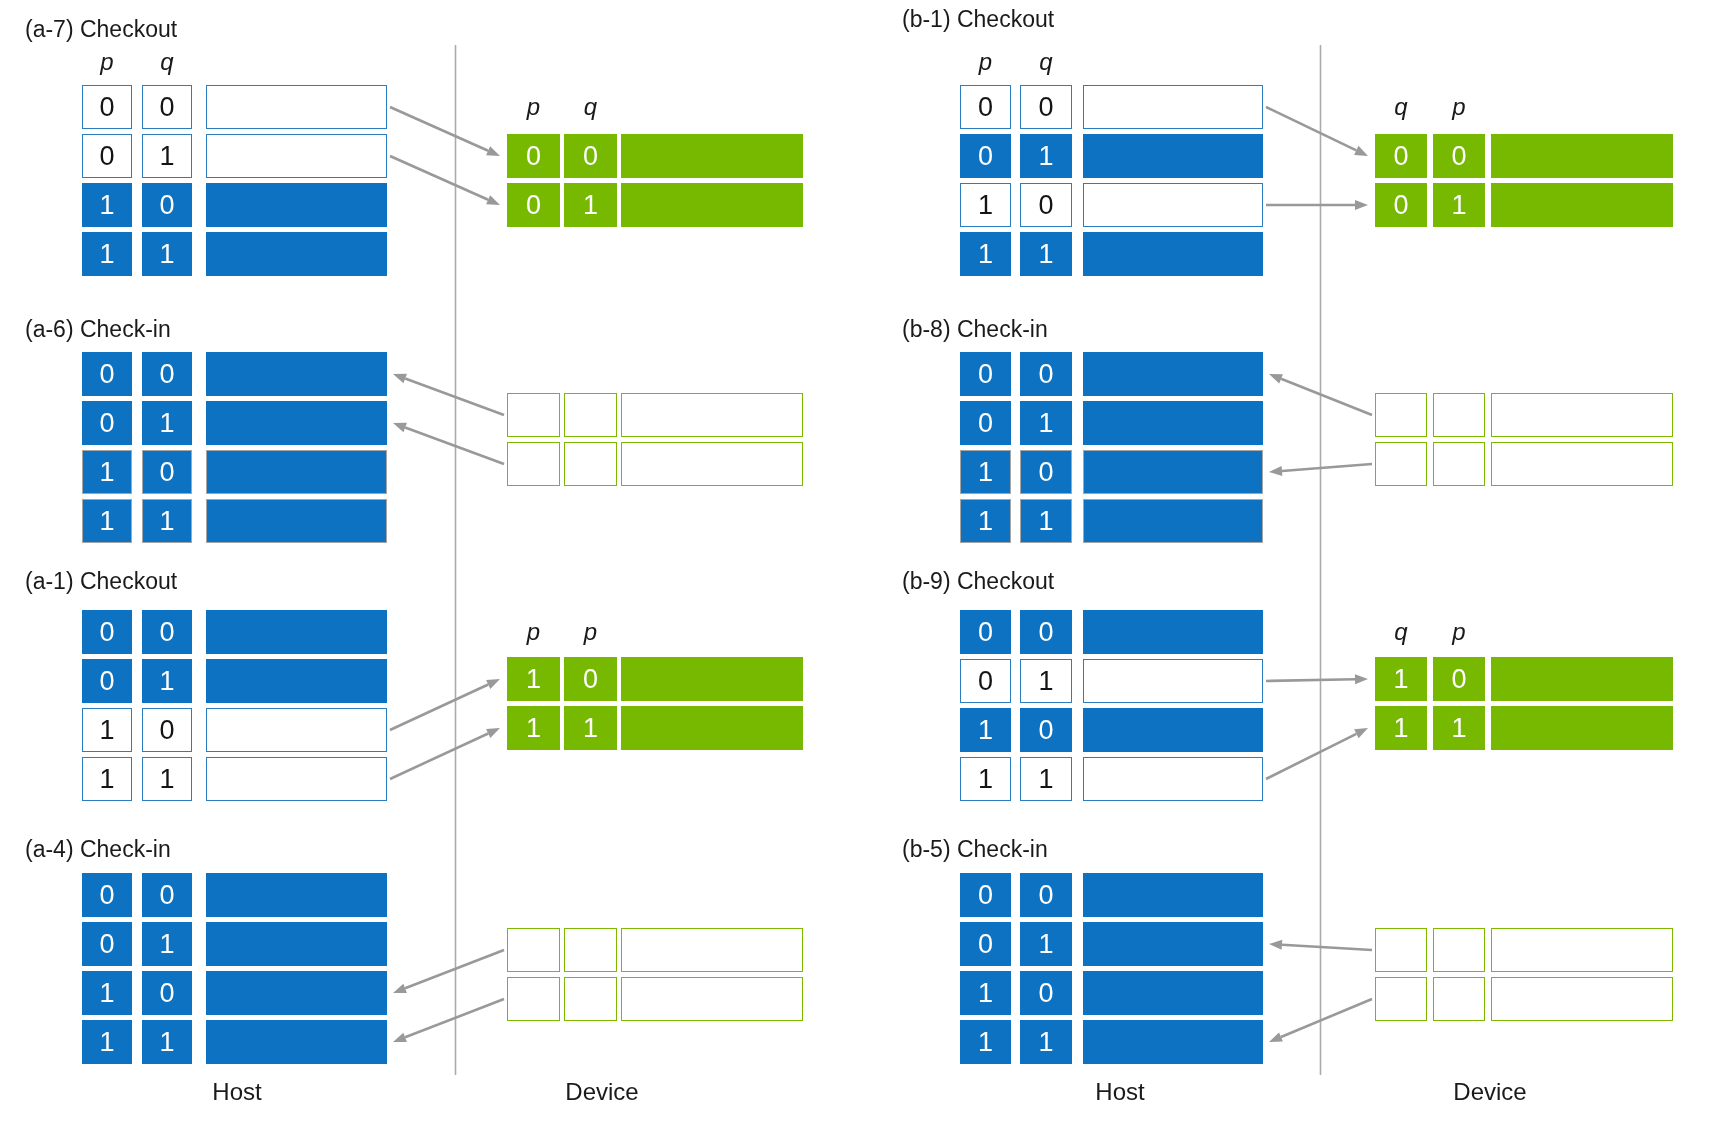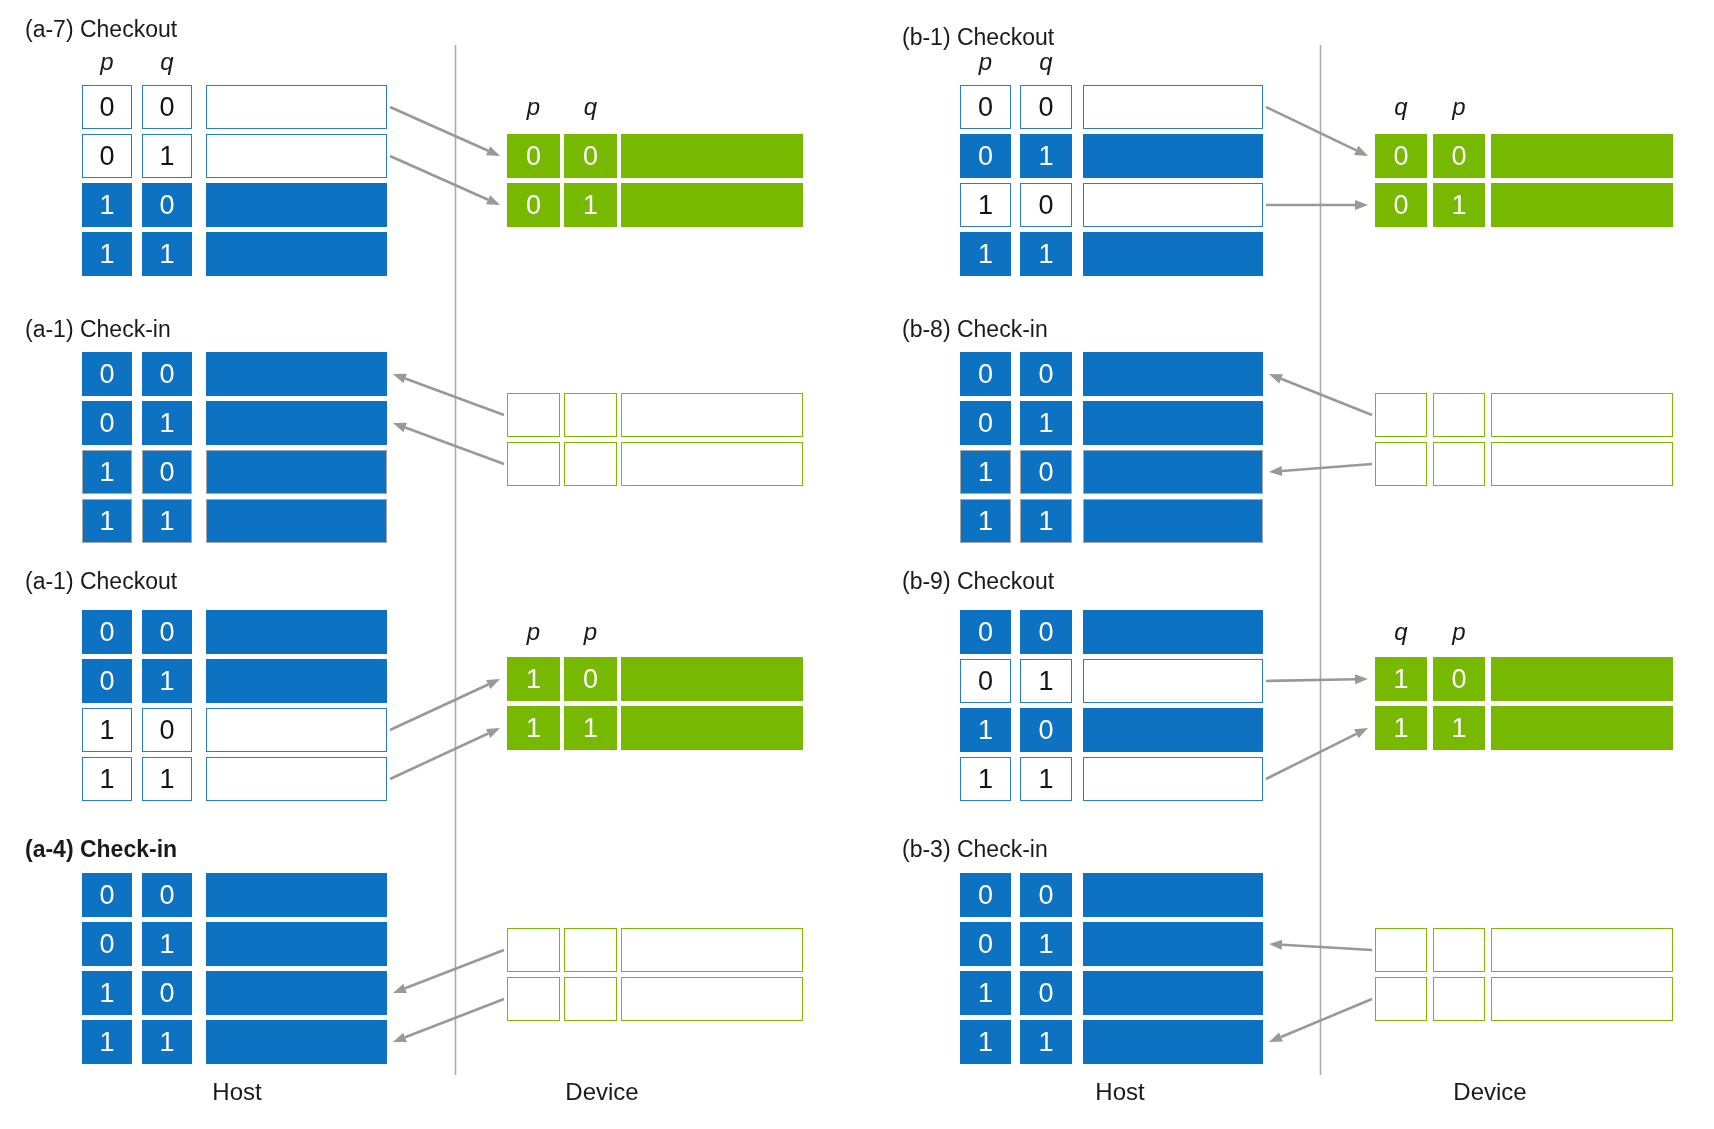--- a/index.html
+++ b/index.html
@@ -76,21 +76,21 @@
     <div class="box host" style="left: 142px; top: 232px; width: 50px; height: 44px;">1</div>
     <div class="box host" style="left: 206px; top: 232px; width: 181px; height: 44px;"></div>
     <div class="hdr" style="left: 533.5px; top: 93px;">p</div>
     <div class="hdr" style="left: 590.5px; top: 93px;">q</div>
     <div class="box dev-full" style="left: 507px; top: 134px; width: 53px; height: 44px;">0</div>
     <div class="box dev-full" style="left: 564px; top: 134px; width: 53px; height: 44px;">0</div>
     <div class="box dev-full" style="left: 621px; top: 134px; width: 182px; height: 44px;"></div>
     <div class="box dev-full" style="left: 507px; top: 183px; width: 53px; height: 44px;">0</div>
     <div class="box dev-full" style="left: 564px; top: 183px; width: 53px; height: 44px;">1</div>
     <div class="box dev-full" style="left: 621px; top: 183px; width: 182px; height: 44px;"></div>
-    <div class="panel-title" style="left: 25px; top: 316px;">(a-1) Check-in</div>
+    <div class="panel-title" style="left: 25px; top: 316px;">(a-6) Check-in</div>
     <div class="box host" style="left: 82px; top: 352px; width: 50px; height: 44px;">0</div>
     <div class="box host" style="left: 142px; top: 352px; width: 50px; height: 44px;">0</div>
     <div class="box host" style="left: 206px; top: 352px; width: 181px; height: 44px;"></div>
     <div class="box host" style="left: 82px; top: 401px; width: 50px; height: 44px;">0</div>
     <div class="box host" style="left: 142px; top: 401px; width: 50px; height: 44px;">1</div>
     <div class="box host" style="left: 206px; top: 401px; width: 181px; height: 44px;"></div>
     <div class="box host gray-border" style="left: 82px; top: 450px; width: 50px; height: 44px;">1</div>
     <div class="box host gray-border" style="left: 142px; top: 450px; width: 50px; height: 44px;">0</div>
     <div class="box host gray-border" style="left: 206px; top: 450px; width: 181px; height: 44px;"></div>
     <div class="box host gray-border" style="left: 82px; top: 499px; width: 50px; height: 44px;">1</div>
@@ -116,42 +116,42 @@
     <div class="box out" style="left: 142px; top: 757px; width: 50px; height: 44px;">1</div>
     <div class="box out" style="left: 206px; top: 757px; width: 181px; height: 44px;"></div>
     <div class="hdr" style="left: 533.5px; top: 618px;">p</div>
     <div class="hdr" style="left: 590.5px; top: 618px;">p</div>
     <div class="box dev-full" style="left: 507px; top: 657px; width: 53px; height: 44px;">1</div>
     <div class="box dev-full" style="left: 564px; top: 657px; width: 53px; height: 44px;">0</div>
     <div class="box dev-full" style="left: 621px; top: 657px; width: 182px; height: 44px;"></div>
     <div class="box dev-full" style="left: 507px; top: 706px; width: 53px; height: 44px;">1</div>
     <div class="box dev-full" style="left: 564px; top: 706px; width: 53px; height: 44px;">1</div>
     <div class="box dev-full" style="left: 621px; top: 706px; width: 182px; height: 44px;"></div>
-    <div class="panel-title" style="left: 25px; top: 836px; font-weight: bold;">(a-4) Check-in</div>
+    <div class="panel-title" style="left: 25px; top: 836px;">(a-4) Check-in</div>
     <div class="box host" style="left: 82px; top: 873px; width: 50px; height: 44px;">0</div>
     <div class="box host" style="left: 142px; top: 873px; width: 50px; height: 44px;">0</div>
     <div class="box host" style="left: 206px; top: 873px; width: 181px; height: 44px;"></div>
     <div class="box host" style="left: 82px; top: 922px; width: 50px; height: 44px;">0</div>
     <div class="box host" style="left: 142px; top: 922px; width: 50px; height: 44px;">1</div>
     <div class="box host" style="left: 206px; top: 922px; width: 181px; height: 44px;"></div>
     <div class="box host" style="left: 82px; top: 971px; width: 50px; height: 44px;">1</div>
     <div class="box host" style="left: 142px; top: 971px; width: 50px; height: 44px;">0</div>
     <div class="box host" style="left: 206px; top: 971px; width: 181px; height: 44px;"></div>
     <div class="box host" style="left: 82px; top: 1020px; width: 50px; height: 44px;">1</div>
     <div class="box host" style="left: 142px; top: 1020px; width: 50px; height: 44px;">1</div>
     <div class="box host" style="left: 206px; top: 1020px; width: 181px; height: 44px;"></div>
     <div class="box dev-empty" style="left: 507px; top: 928px; width: 53px; height: 44px;"></div>
     <div class="box dev-empty" style="left: 564px; top: 928px; width: 53px; height: 44px;"></div>
     <div class="box dev-empty" style="left: 621px; top: 928px; width: 182px; height: 44px;"></div>
     <div class="box dev-empty" style="left: 507px; top: 977px; width: 53px; height: 44px;"></div>
     <div class="box dev-empty" style="left: 564px; top: 977px; width: 53px; height: 44px;"></div>
     <div class="box dev-empty" style="left: 621px; top: 977px; width: 182px; height: 44px;"></div>
     <div class="zone-label" style="left: 1120px; top: 1078px;">Host</div>
     <div class="zone-label" style="left: 1490px; top: 1078px;">Device</div>
-    <div class="panel-title" style="left: 902px; top: 24px;">(b-1) Checkout</div>
+    <div class="panel-title" style="left: 902px; top: 6px;">(b-1) Checkout</div>
     <div class="hdr" style="left: 985.5px; top: 48px;">p</div>
     <div class="hdr" style="left: 1046px; top: 48px;">q</div>
     <div class="box out" style="left: 960px; top: 85px; width: 51px; height: 44px;">0</div>
     <div class="box out" style="left: 1020px; top: 85px; width: 52px; height: 44px;">0</div>
     <div class="box out" style="left: 1083px; top: 85px; width: 180px; height: 44px;"></div>
     <div class="box host" style="left: 960px; top: 134px; width: 51px; height: 44px;">0</div>
     <div class="box host" style="left: 1020px; top: 134px; width: 52px; height: 44px;">1</div>
     <div class="box host" style="left: 1083px; top: 134px; width: 180px; height: 44px;"></div>
     <div class="box out" style="left: 960px; top: 183px; width: 51px; height: 44px;">1</div>
     <div class="box out" style="left: 1020px; top: 183px; width: 52px; height: 44px;">0</div>
@@ -200,21 +200,21 @@
     <div class="box out" style="left: 1020px; top: 757px; width: 52px; height: 44px;">1</div>
     <div class="box out" style="left: 1083px; top: 757px; width: 180px; height: 44px;"></div>
     <div class="hdr" style="left: 1401px; top: 618px;">q</div>
     <div class="hdr" style="left: 1459px; top: 618px;">p</div>
     <div class="box dev-full" style="left: 1375px; top: 657px; width: 52px; height: 44px;">1</div>
     <div class="box dev-full" style="left: 1433px; top: 657px; width: 52px; height: 44px;">0</div>
     <div class="box dev-full" style="left: 1491px; top: 657px; width: 182px; height: 44px;"></div>
     <div class="box dev-full" style="left: 1375px; top: 706px; width: 52px; height: 44px;">1</div>
     <div class="box dev-full" style="left: 1433px; top: 706px; width: 52px; height: 44px;">1</div>
     <div class="box dev-full" style="left: 1491px; top: 706px; width: 182px; height: 44px;"></div>
-    <div class="panel-title" style="left: 902px; top: 836px;">(b-3) Check-in</div>
+    <div class="panel-title" style="left: 902px; top: 836px;">(b-5) Check-in</div>
     <div class="box host" style="left: 960px; top: 873px; width: 51px; height: 44px;">0</div>
     <div class="box host" style="left: 1020px; top: 873px; width: 52px; height: 44px;">0</div>
     <div class="box host" style="left: 1083px; top: 873px; width: 180px; height: 44px;"></div>
     <div class="box host" style="left: 960px; top: 922px; width: 51px; height: 44px;">0</div>
     <div class="box host" style="left: 1020px; top: 922px; width: 52px; height: 44px;">1</div>
     <div class="box host" style="left: 1083px; top: 922px; width: 180px; height: 44px;"></div>
     <div class="box host" style="left: 960px; top: 971px; width: 51px; height: 44px;">1</div>
     <div class="box host" style="left: 1020px; top: 971px; width: 52px; height: 44px;">0</div>
     <div class="box host" style="left: 1083px; top: 971px; width: 180px; height: 44px;"></div>
     <div class="box host" style="left: 960px; top: 1020px; width: 51px; height: 44px;">1</div>

